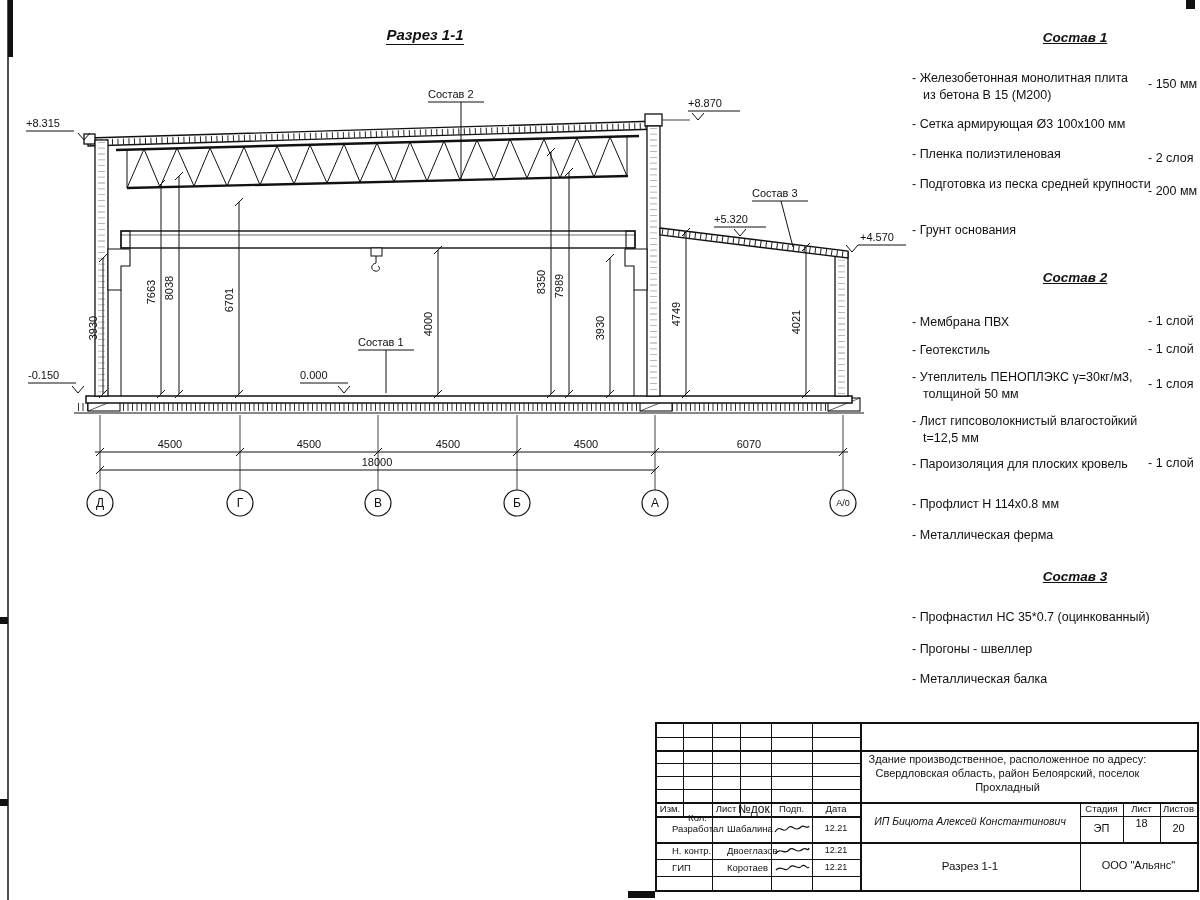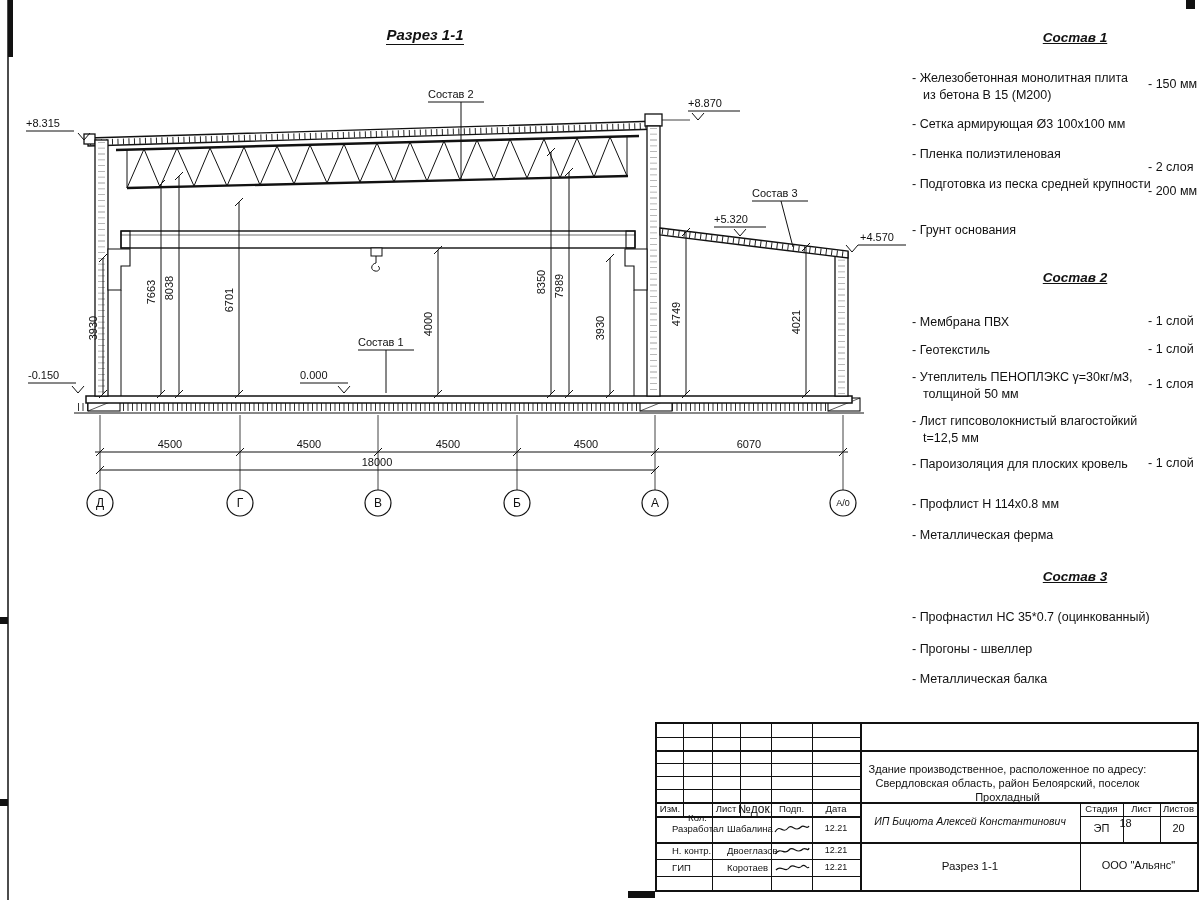--- a/index.html
+++ b/index.html
@@ -181,21 +181,21 @@
 <div class="dwg-title">
   <span>Разрез 1-1</span>
 </div>
 
 <div id="comps">
   <div class="comp-title" style="top:30px">Состав 1</div>
   <div class="comp-item" style="top:70px;width:212px">- Железобетонная монолитная плита из бетона В 15 (М200)</div>
   <div class="comp-qty" style="top:77px">- 150 мм</div>
   <div class="comp-item" style="top:116px">- Сетка армирующая Ø3 100x100 мм</div>
   <div class="comp-item" style="top:146px">- Пленка полиэтиленовая</div>
-  <div class="comp-qty" style="top:160px">- 2 слоя</div>
+  <div class="comp-qty" style="top:151px">- 2 слоя</div>
   <div class="comp-item" style="top:176px">- Подготовка из песка средней крупности</div>
   <div class="comp-qty" style="top:184px">- 200 мм</div>
   <div class="comp-item" style="top:222px">- Грунт основания</div>
 
   <div class="comp-title" style="top:270px">Состав 2</div>
   <div class="comp-item" style="top:314px">- Мембрана ПВХ</div>
   <div class="comp-qty" style="top:314px">- 1 слой</div>
   <div class="comp-item" style="top:342px">- Геотекстиль</div>
   <div class="comp-qty" style="top:342px">- 1 слой</div>
   <div class="comp-item" style="top:369px">- Утеплитель ПЕНОПЛЭКС γ=30кг/м3, толщиной 50 мм</div>
@@ -228,21 +228,21 @@
   <div class="tl" style="left:0;top:39px;width:203px;height:1px"></div>
   <div class="tl" style="left:0;top:52px;width:203px;height:1px"></div>
   <div class="tl" style="left:0;top:65px;width:203px;height:1px"></div>
   <div class="tl" style="left:0;top:78px;width:540px;height:1.5px"></div>
   <div class="tl" style="left:0;top:92px;width:203px;height:1.5px"></div>
   <div class="tl" style="left:423px;top:92px;width:117px;height:1px"></div>
   <div class="tl" style="left:0;top:118px;width:540px;height:1.5px"></div>
   <div class="tl" style="left:0;top:135px;width:203px;height:1px"></div>
   <div class="tl" style="left:0;top:152px;width:203px;height:1px"></div>
 
-  <div class="tbc f11" style="left:203px;top:34px;width:295px;height:52px">
+  <div class="tbc f11" style="left:203px;top:24px;width:295px;height:52px">
     <span style="max-width:285px">Здание производственное, расположенное по адресу: Свердловская область, район Белоярский, поселок Прохладный</span>
   </div>
 
   <div class="tbc" style="left:0;top:78px;width:26px;height:14px">Изм.</div>
   <div class="tbc" style="left:26px;top:78px;width:29px;height:32px">Кол.</div>
   <div class="tbc" style="left:55px;top:78px;width:28px;height:14px">Лист</div>
   <div class="tbc f8" style="left:83px;top:78px;width:31px;height:14px">№док.</div>
   <div class="tbc" style="left:114px;top:78px;width:41px;height:14px">Подп.</div>
   <div class="tbc" style="left:155px;top:78px;width:48px;height:14px">Дата</div>
 
@@ -272,20 +272,20 @@
         </svg>
   </div>
   <div class="tbc f9" style="left:155px;top:135px;width:48px;height:17px">12.21</div>
 
   <div class="tbc it" style="left:203px;top:78px;width:220px;height:40px">ИП Бицюта Алексей Константинович</div>
 
   <div class="tbc" style="left:423px;top:78px;width:43px;height:14px">Стадия</div>
   <div class="tbc" style="left:466px;top:78px;width:37px;height:14px">Лист</div>
   <div class="tbc" style="left:503px;top:78px;width:37px;height:14px">Листов</div>
   <div class="tbc f11" style="left:423px;top:92px;width:43px;height:26px">ЭП</div>
-  <div class="tbc f11" style="left:450px;top:92px;width:37px;height:16px">18</div>
+  <div class="tbc f11" style="left:466px;top:92px;width:37px;height:16px">18</div>
   <div class="tbc f11" style="left:503px;top:92px;width:37px;height:26px">20</div>
 
   <div class="tbc f115" style="left:203px;top:118px;width:220px;height:48px">Разрез 1-1</div>
   <div class="tbc f11" style="left:423px;top:118px;width:117px;height:48px">ООО "Альянс"</div>
 </div>
 
 </div>
 
 </body></html>

